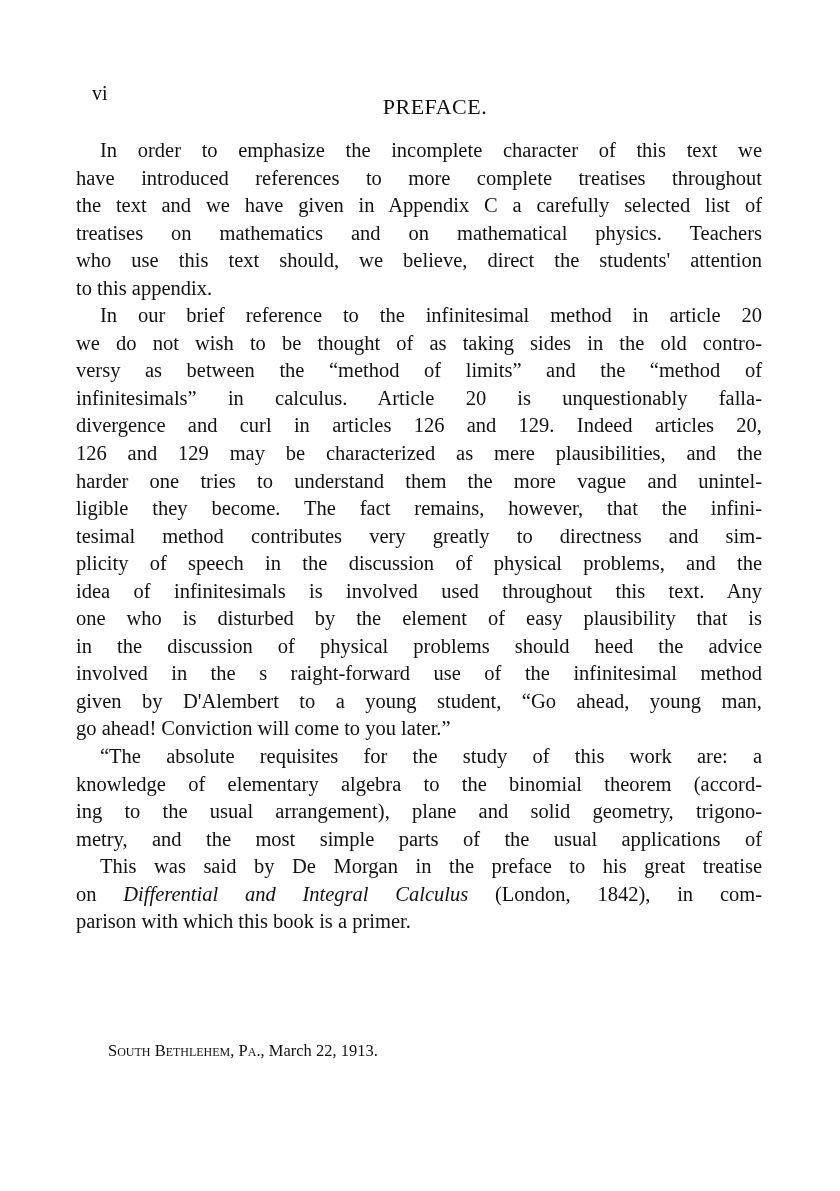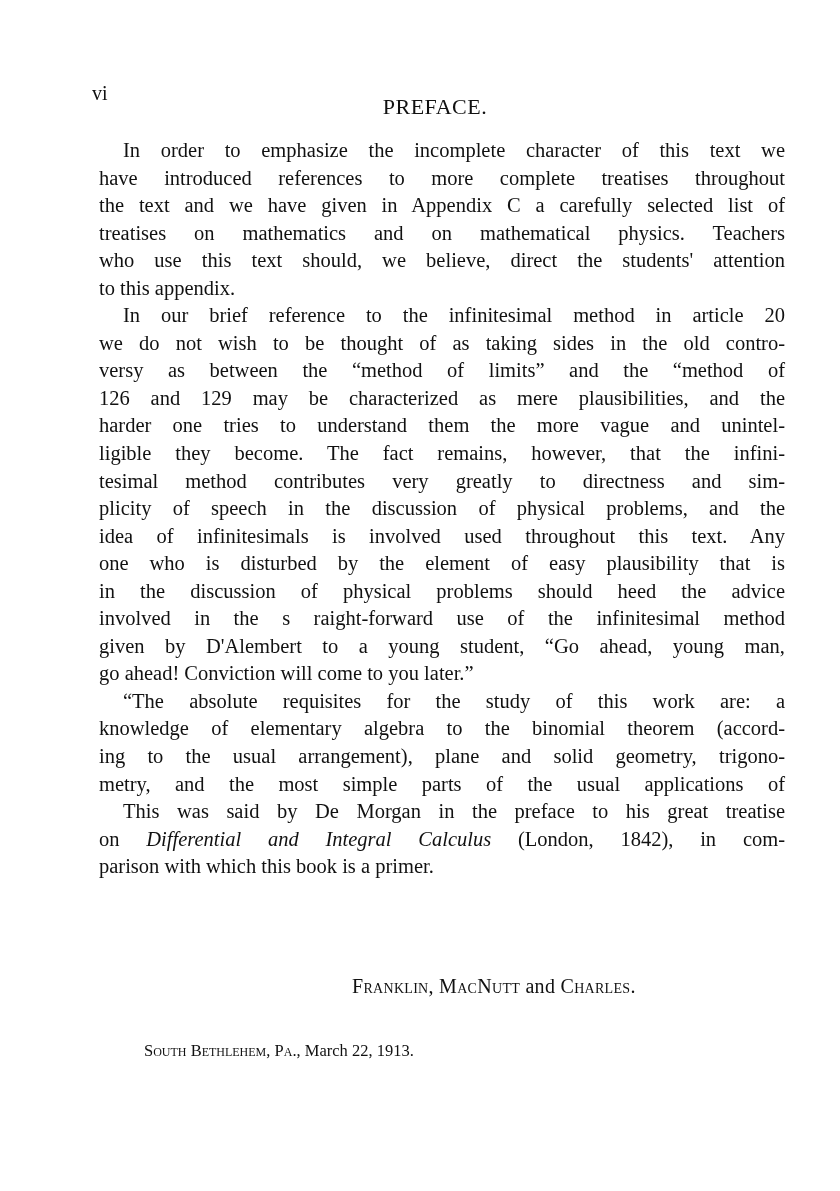--- a/index.html
+++ b/index.html
@@ -41,21 +41,21 @@
       left: 0;
       width: 686px;
       text-align: center;
       top: 2px;
       font-size: 22px;
       letter-spacing: 0.5px;
       margin-top: 12px;
     }
     .body-text {
       position: absolute;
-      left: 99px;
+      left: 76px;
       top: 137px;
       width: 686px;
     }
     .line {
       display: block;
       height: 27.55px;
       line-height: 27.55px;
       font-size: 20.5px;
       white-space: nowrap;
       text-align: justify;
@@ -77,21 +77,20 @@
       white-space: nowrap;
       letter-spacing: 0.3px;
     }
     .place-date {
       position: absolute;
       left: 108px;
       top: 1040px;
       font-size: 16.5px;
       line-height: 22px;
       white-space: nowrap;
-      margin-left: 36px;
     }
     .sc {
       font-variant: small-caps;
     }
     em {
     }
   </style>
 </head>
 <body>
 
@@ -110,20 +109,22 @@
       <span class="line">the text and we have given in Appendix C a carefully selected list of</span>
       <span class="line">treatises on mathematics and on mathematical physics.  Teachers</span>
       <span class="line">who use this text should, we believe, direct the students' attention</span>
       <span class="line last">to this appendix.</span>
     </div>
 
     <div>
       <span class="line indent">In our brief reference to the infinitesimal method in article 20</span>
       <span class="line">we do not wish to be thought of as taking sides in the old contro-</span>
       <span class="line">versy as between the “method of limits” and the “method of</span>
+      <span class="line">infinitesimals” in calculus.  Article 20 is unquestionably falla-</span>
+      <span class="line">divergence and curl in articles 126 and 129.  Indeed articles 20,</span>
       <span class="line">126 and 129 may be characterized as mere plausibilities, and the</span>
       <span class="line">harder one tries to understand them the more vague and unintel-</span>
       <span class="line">ligible they become.  The fact remains, however, that the infini-</span>
       <span class="line">tesimal method contributes very greatly to directness and sim-</span>
       <span class="line">plicity of speech in the discussion of physical problems, and the</span>
       <span class="line">idea of infinitesimals is involved used throughout this text.  Any</span>
       <span class="line">one who is disturbed by the element of easy plausibility that is</span>
       <span class="line">in the discussion of physical problems should heed the advice</span>
       <span class="line">involved in the s raight-forward use of the infinitesimal method</span>
       <span class="line">given by D'Alembert to a young student, “Go ahead, young man,</span>
@@ -138,21 +139,18 @@
     </div>
 
     <div>
       <span class="line indent">This was said by De Morgan in the preface to his great treatise</span>
       <span class="line"><span>on </span><em>Differential and Integral Calculus</em><span> (London, 1842), in com-</span></span>
       <span class="line last">parison with which this book is a primer.</span>
     </div>
 
   </div>
 
-  <div class="signature">
-    <span class="sc">Franklin, MacNutt</span><span> and </span><span class="sc">Charles.</span>
-  </div>
 
   <div class="place-date">
     <span class="sc">South Bethlehem, Pa.,</span><span> March 22, 1913.</span>
   </div>
 
 </div>
 
 </body></html>

